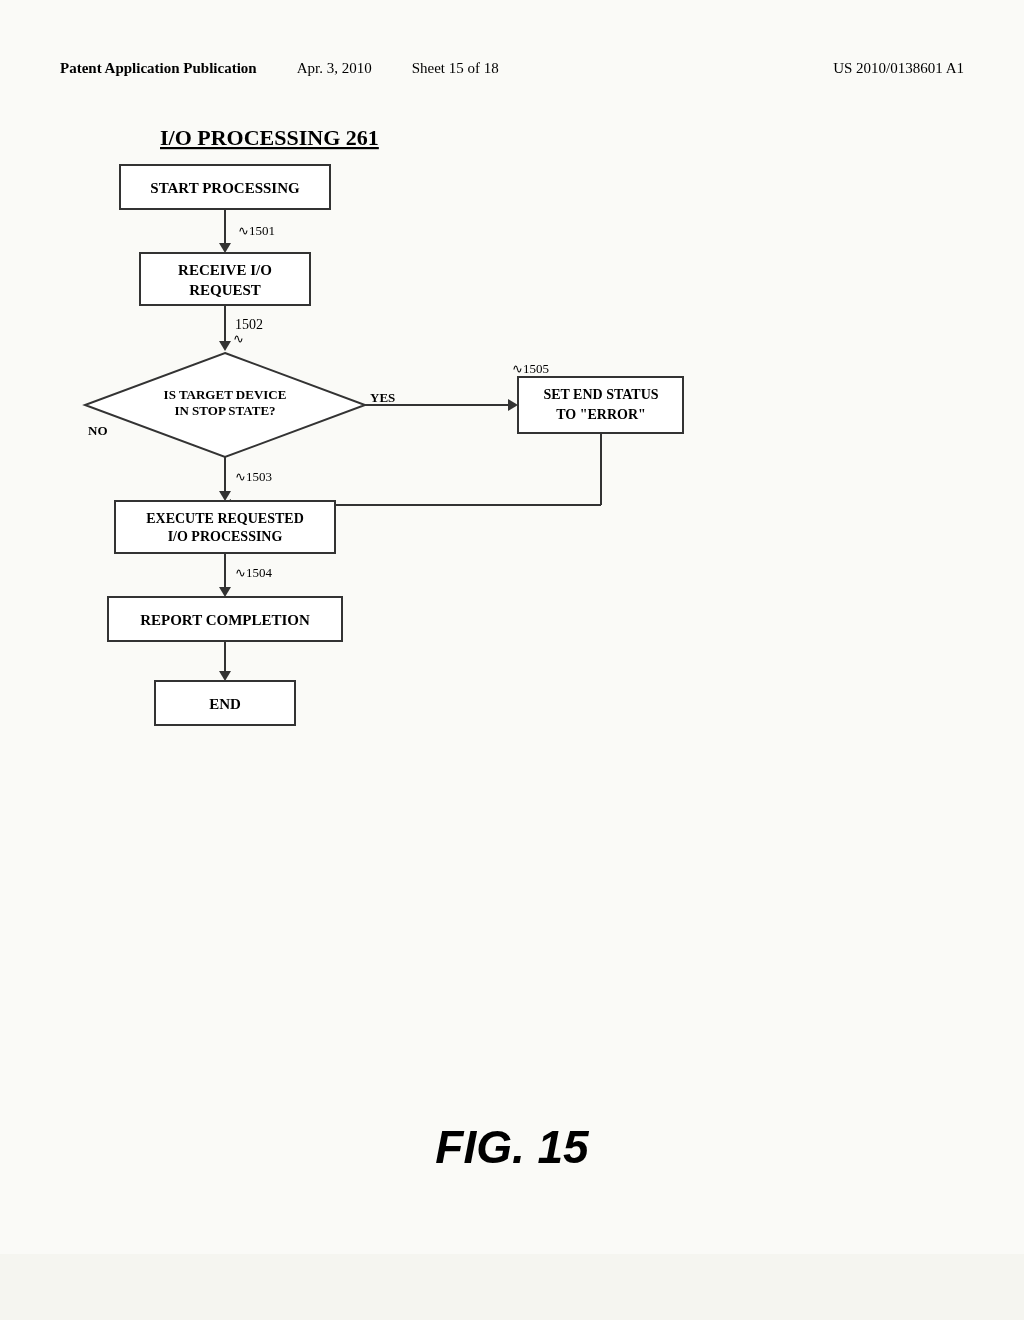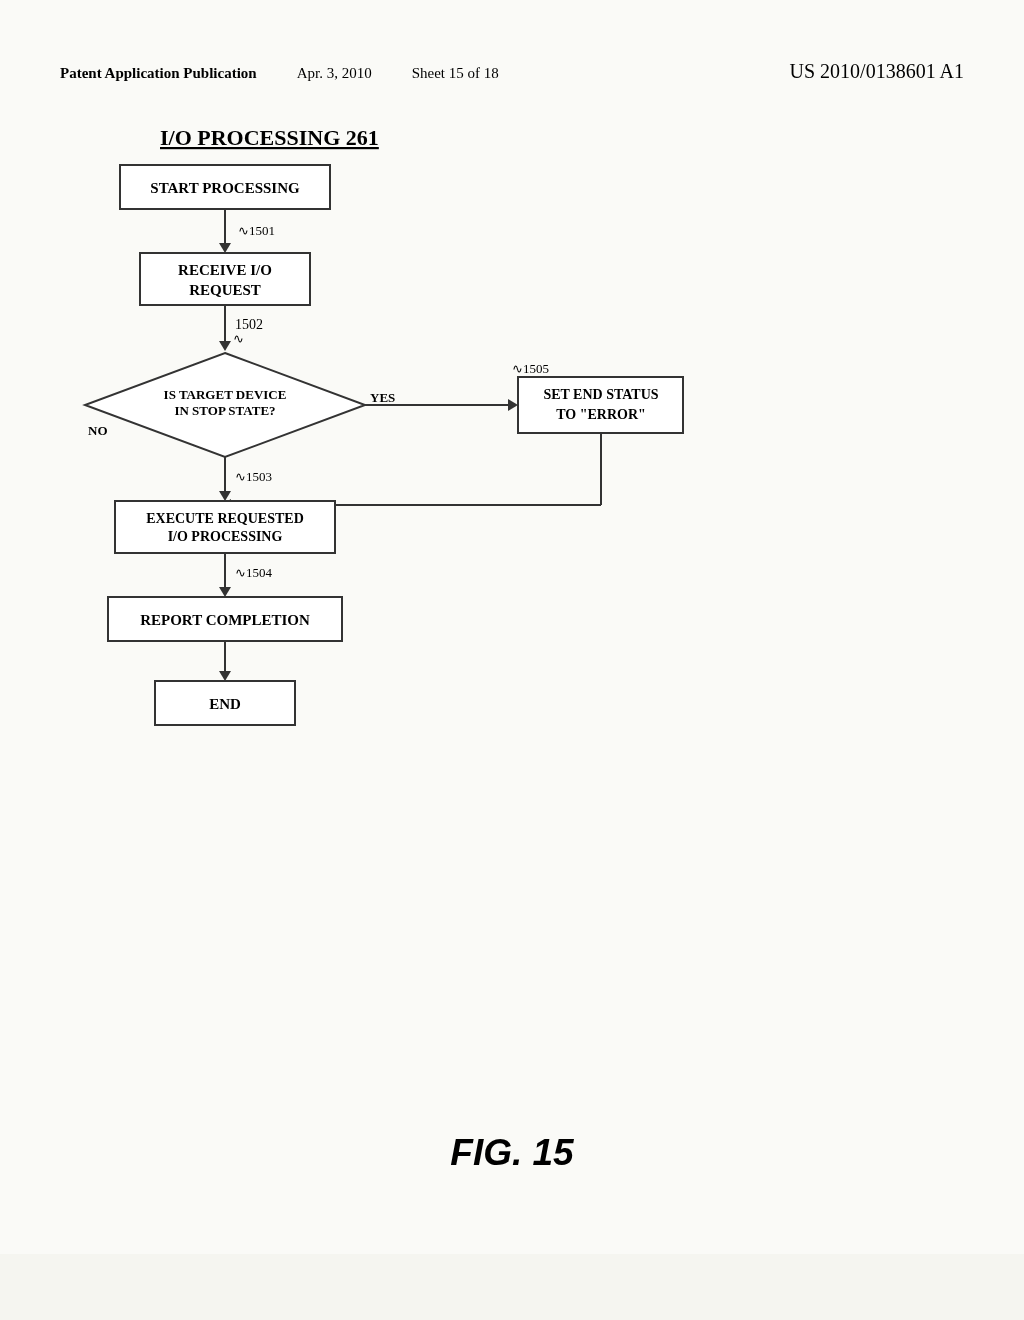--- a/index.html
+++ b/index.html
@@ -40,31 +40,31 @@
     .header-date {
       font-size: 15px;
     }
 
     .header-sheet {
       font-size: 15px;
       font-family: Liberation Serif, serif;
     }
 
     .header-number {
-      font-size: 20px;
+      font-size: 15px;
       margin-left: auto;
     }
 
     
     .figure-label {
       position: absolute;
       bottom: 80px;
       left: 50%;
       transform: translateX(-50%);
-      font-size: 37px;
+      font-size: 46px;
       font-weight: bold;
       font-style: italic;
       font-family: Arial, sans-serif;
     }
 
     
     .flowchart-svg {
       position: absolute;
       top: 115px;
       left: 60px;

